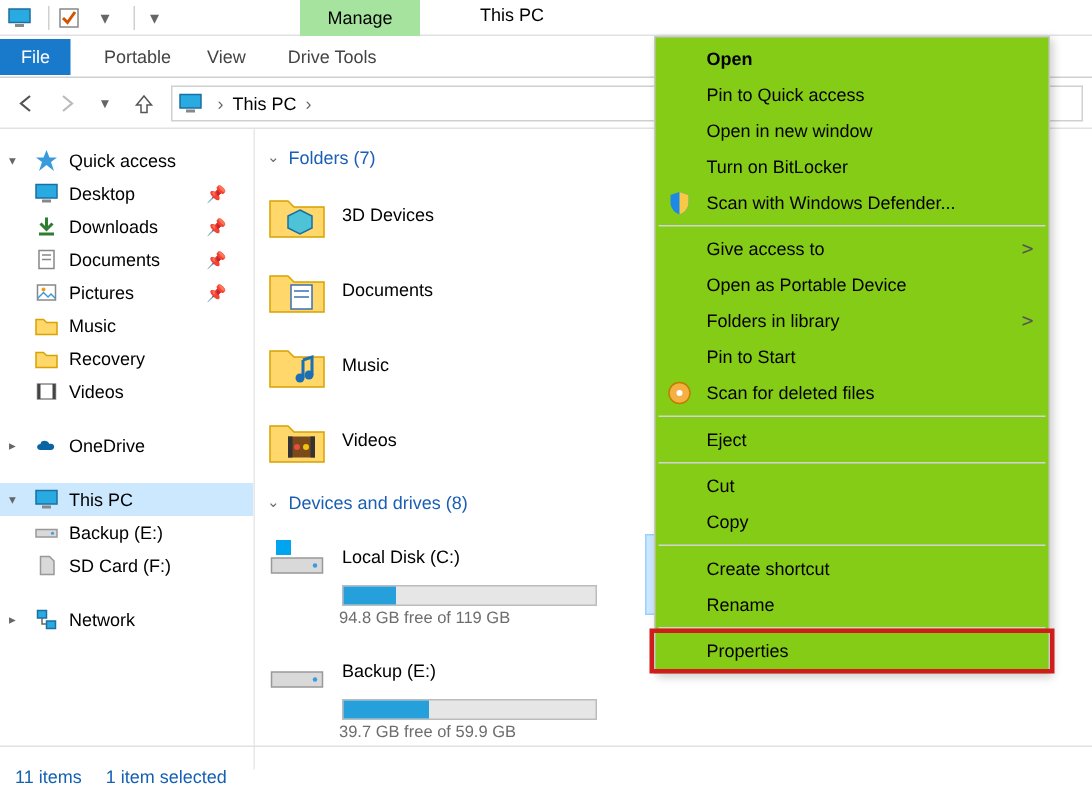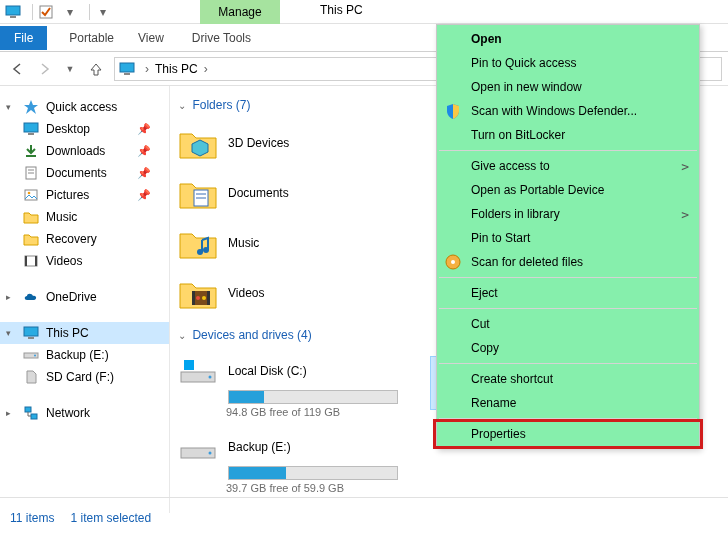--- a/index.html
+++ b/index.html
@@ -47,21 +47,21 @@
   .drive-item .dicon { width:40px; height:34px; margin-right:10px; display:inline-flex; align-items:center; justify-content:center; position:relative;}
   .drive-item .dname { font-size:12px; color:#000;}
   .drive-item .bar { width:170px; height:14px; border:1px solid #bcbcbc; background:#e6e6e6; margin:2px 0 2px 50px; position:relative;}
   .drive-item .bar .fill { position:absolute; left:0; top:0; bottom:0; background:#26a0da;}
   .drive-item .sub { font-size:11px; color:#6d6d6d; margin-left:48px;}
   .drive-selected-wrap { position:absolute; left:260px; top:270px; width:230px; background:#cce8ff; border:1px solid #99d1ff; padding:4px 0;}
   
   .status { position:absolute; bottom:0; left:0; right:0; height:40px; border-top:1px solid #e1e1e1; display:flex; align-items:center; padding:0 10px; color:#1560b3; font-size:12px;}
   .status span { margin-right:16px;}
   
-  .ctxmenu { position:absolute; left:436px; top:24px; width:264px; background:#86efac; border:1px solid #c8c8c8; box-shadow:2px 2px 6px rgba(0,0,0,.2); z-index:50; padding:2px 0;}
+  .ctxmenu { position:absolute; left:436px; top:24px; width:264px; background:#84cc16; border:1px solid #c8c8c8; box-shadow:2px 2px 6px rgba(0,0,0,.2); z-index:50; padding:2px 0;}
   .ctxmenu .mi { height:24px; display:flex; align-items:center; padding-left:34px; padding-right:10px; position:relative; font-size:12px;}
   .ctxmenu .mi .mico { position:absolute; left:6px; width:20px; height:20px; display:inline-flex; align-items:center; justify-content:center;}
   .ctxmenu .mi .arrow { margin-left:auto; color:#555; font-size:13px; font-family:monospace;}
   .ctxmenu .mi.bold { font-weight:600;}
   .ctxmenu hr { border:none; border-top:1px solid #d4d4d4; margin:3px 2px;}
   .ctxmenu .highlight { position:absolute; left:-4px; right:-4px; top:-3px; bottom:-3px; border:3px solid #d11c1c; pointer-events:none;}
   .ctxmenu .mi.props { position:relative; }
   
   svg { display:block; }
 </style>
@@ -314,21 +314,21 @@
               <circle cx="20" cy="22" r="2" fill="#e74c3c"></circle>
               <circle cx="26" cy="22" r="2" fill="#f1c40f"></circle>
             </svg>
           </span>
         <span>Videos</span>
       </div>
     </div>
 
     <div class="section-head" style="margin-top:6px;">
       <span class="chev">⌄</span>
-      <span>Devices and drives (4)</span>
+      <span>Devices and drives (8)</span>
     </div>
     <div class="drives">
       <div class="drive-item">
         <div class="row1">
           <span class="dicon">
               <svg width="40" height="30">
                 <rect x="3" y="16" width="34" height="10" fill="#d9d9d9" stroke="#999"></rect>
                 <circle cx="32" cy="21" r="1.5" fill="#3a9bdc"></circle>
                 <rect x="6" y="4" width="10" height="10" fill="#00a4ef"></rect>
               </svg>
@@ -386,31 +386,31 @@
   <div class="mi bold">
       <span>Open</span>
     </div>
   <div class="mi">
       <span>Pin to Quick access</span>
     </div>
   <div class="mi">
       <span>Open in new window</span>
     </div>
   <div class="mi">
+      <span>Turn on BitLocker</span>
+    </div>
+  <div class="mi">
     <span class="mico">
         <svg width="18" height="18">
           <path d="M9 2 L15 4 L15 9 C15 13 12 16 9 17 C6 16 3 13 3 9 L3 4 Z" fill="#1e88e5"></path>
           <path d="M9 2 L9 17 C12 16 15 13 15 9 L15 4 Z" fill="#f9c846"></path>
         </svg>
       </span>
     <span>Scan with Windows Defender...</span>
   </div>
-  <div class="mi">
-      <span>Turn on BitLocker</span>
-    </div>
   <hr>
   <div class="mi">
       <span>Give access to</span>
       <span class="arrow">&gt;</span>
     </div>
   <div class="mi">
       <span>Open as Portable Device</span>
     </div>
   <div class="mi">
       <span>Folders in library</span>

